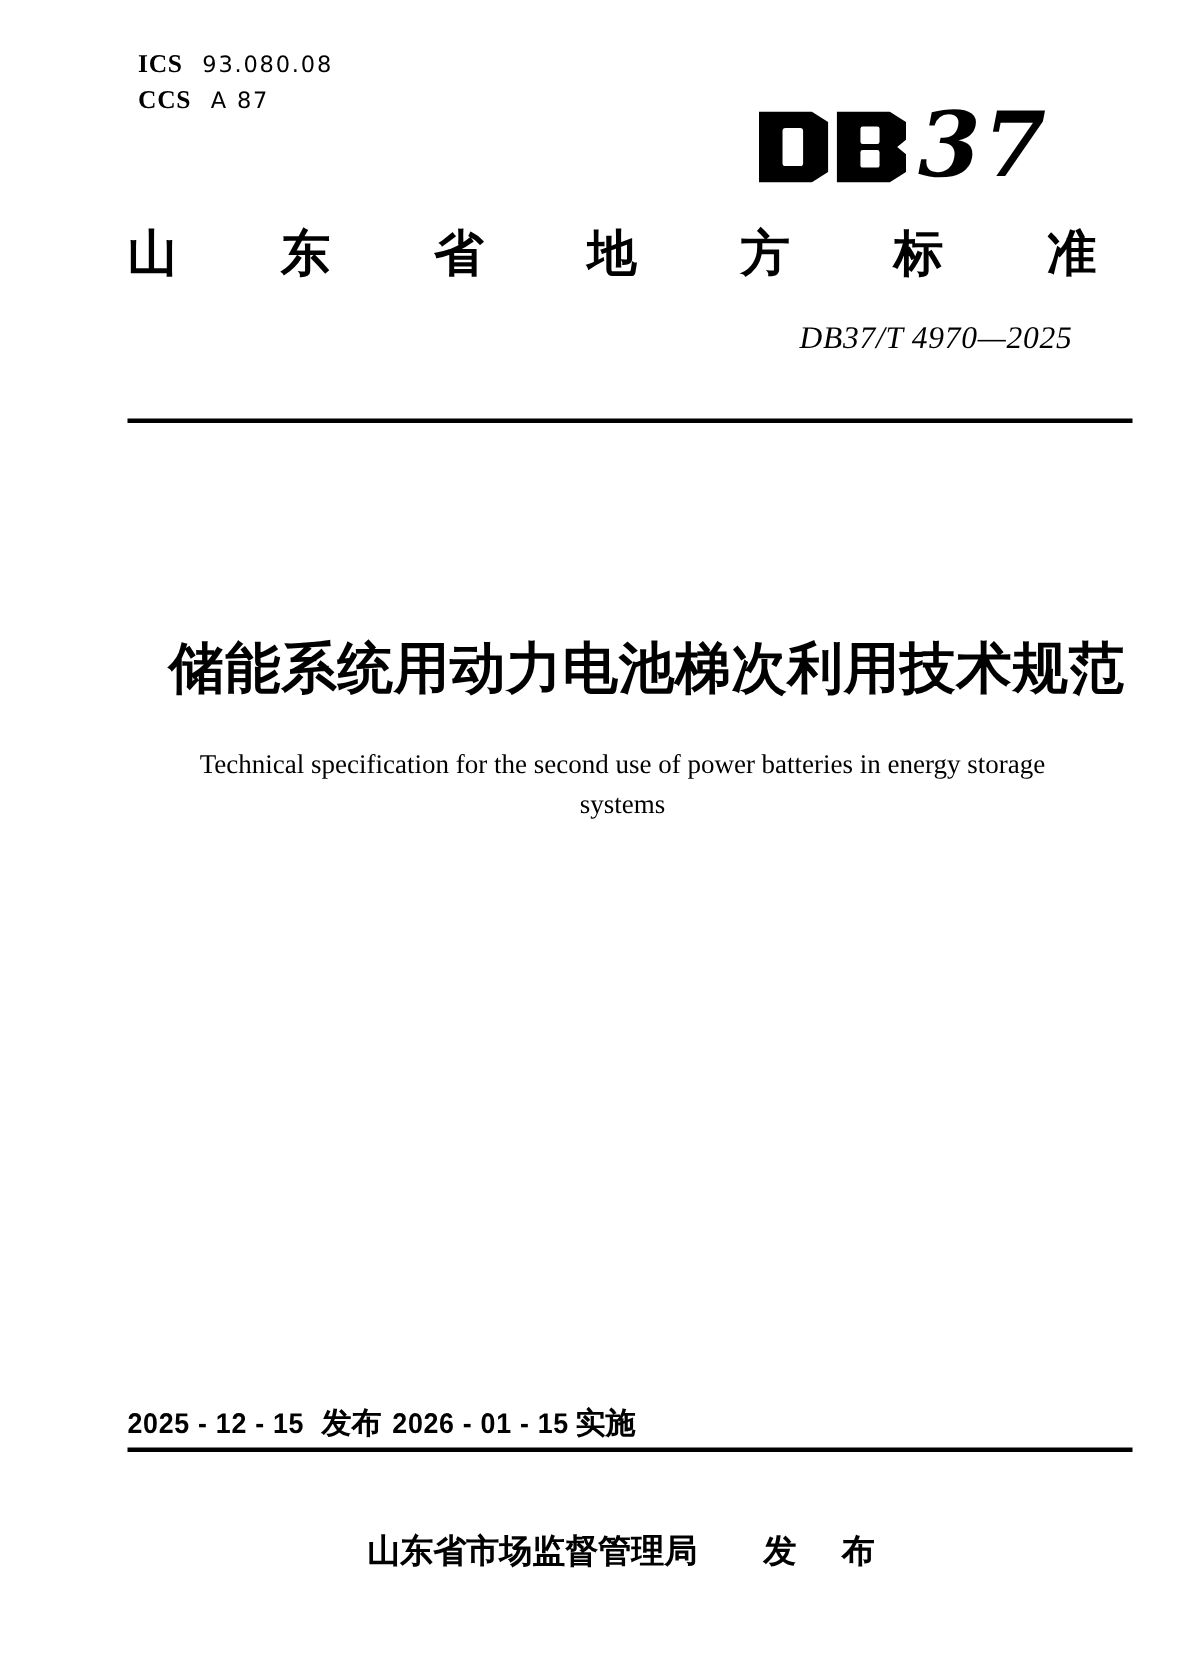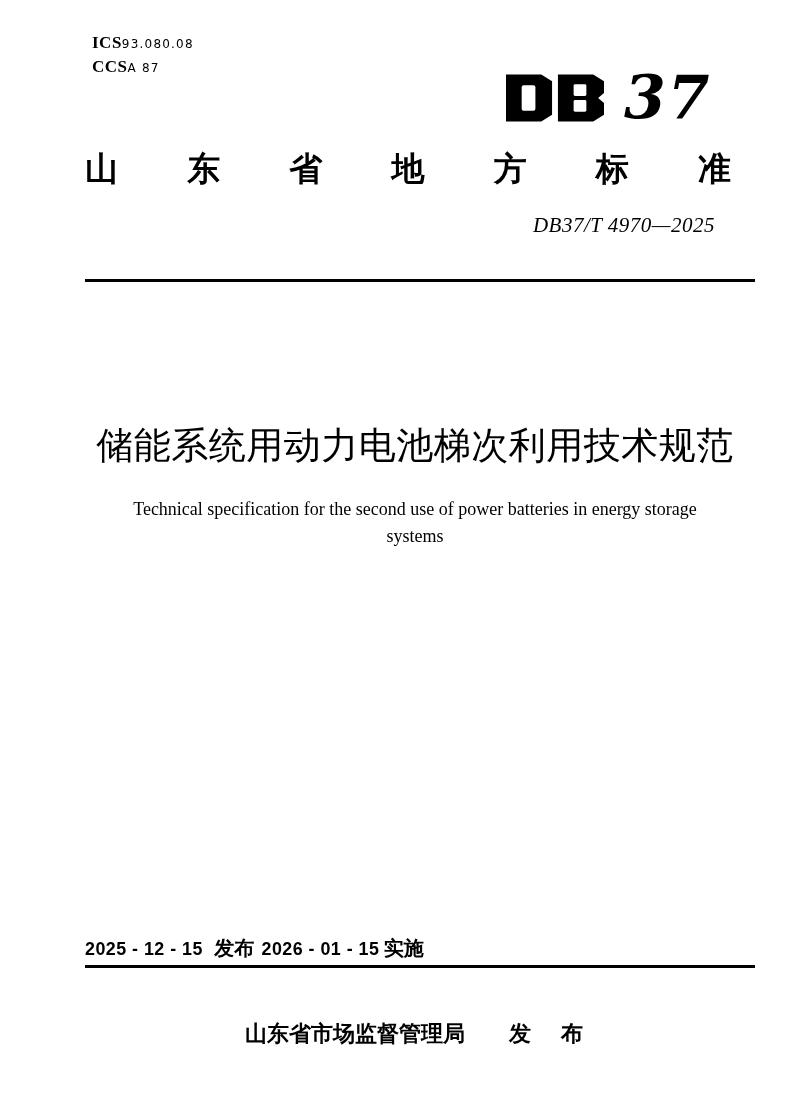--- a/index.html
+++ b/index.html
@@ -16,35 +16,36 @@
   }
 
   
   .meta { position: absolute; left: 92px; top: 33px; }
   .meta-row { display: flex; align-items: baseline; height: 24px; }
   .meta-label {
     font-family: "Liberation Serif", "DejaVu Serif", serif;
     font-size: 17px; font-weight: 600; letter-spacing: 0.5px;
   }
   .meta-value {
+    margin-left: 13px;
     font-family: "DejaVu Sans", "Liberation Sans", sans-serif;
-    font-size: 12px; font-weight: 500; letter-spacing: 1.2px;
+    font-size: 15px; font-weight: 500; letter-spacing: 1.2px;
   }
 
   
   .logo {
     position: absolute; left: 506px; top: 70px;
     display: flex; align-items: flex-end; height: 52px;
   }
   .logo-db-svg { display: block; }
   .logo-region {
     font-family: "DejaVu Serif", "Liberation Serif", serif;
     font-style: italic; font-weight: 700;
     font-size: 60px; line-height: 50px;
-    letter-spacing: 2px; margin-left: 20px;
+    letter-spacing: 2px; margin-left: 8px;
   }
 
   
   .category {
     position: absolute; left: 85px; top: 147px; width: 646px;
     font-size: 33px; font-weight: 700;
     text-align: justify; text-align-last: justify;
     white-space: nowrap;
   }
 
@@ -56,22 +57,22 @@
     font-size: 21px; letter-spacing: 0.5px; font-style: italic;
   }
 
   .rule { position: absolute; left: 85px; width: 670px; background: #000; }
   .rule-top { top: 279px; height: 3px; }
   .rule-bottom { top: 965px; height: 3px; }
 
   
   .title-zh {
     position: absolute; left: 80px; top: 421px; width: 670px;
-    text-align: center;
-    font-size: 37px; font-weight: 400; letter-spacing: 0.5px;
+    text-align: right;
+    font-size: 37px; font-weight: 700; letter-spacing: 0.5px;
     white-space: nowrap;
   }
 
   
   .title-en {
     position: absolute; left: 85px; top: 496px; width: 660px;
     text-align: center;
     font-family: "Liberation Serif", "DejaVu Serif", serif;
     font-size: 18px; line-height: 27px;
   }

